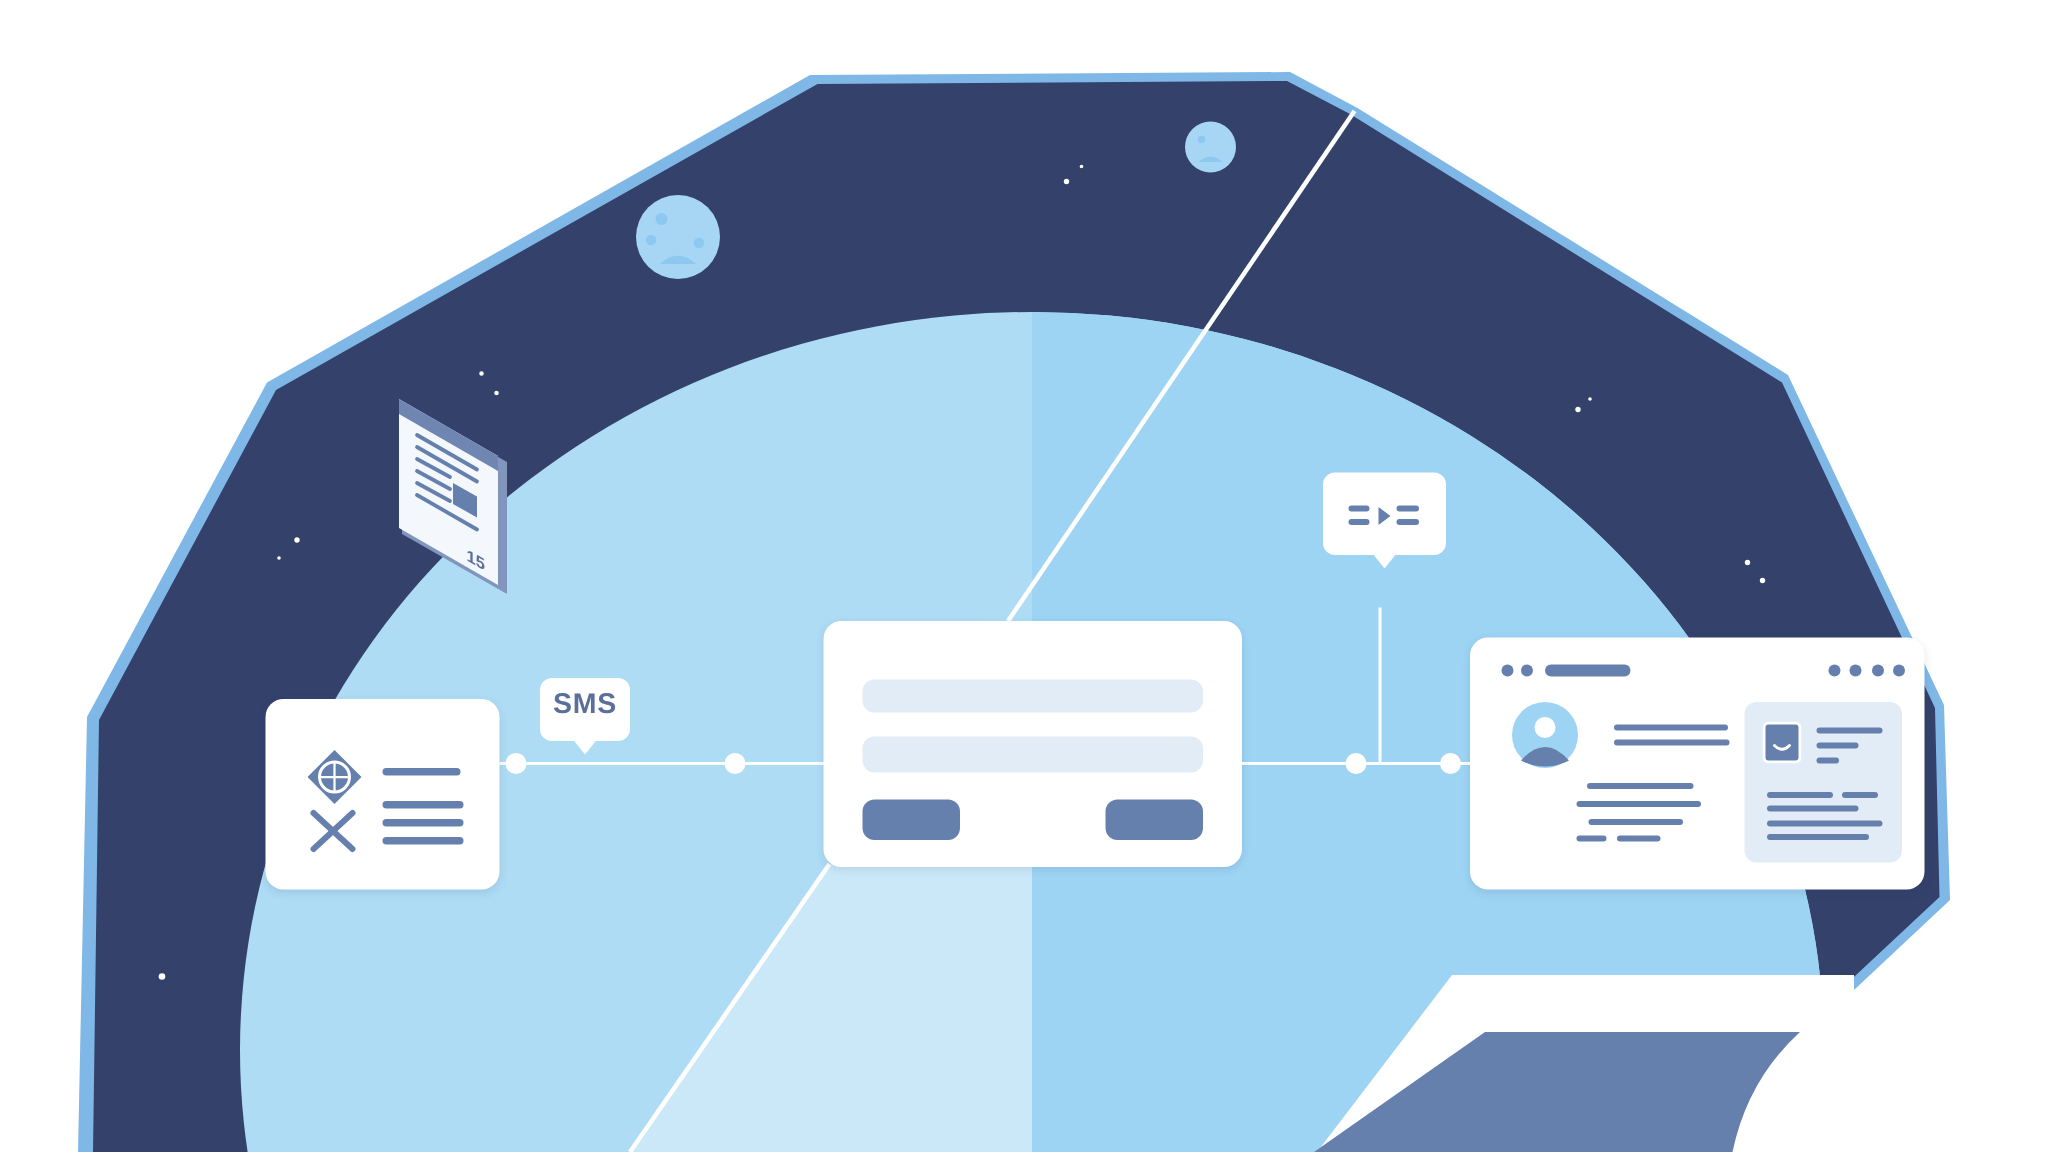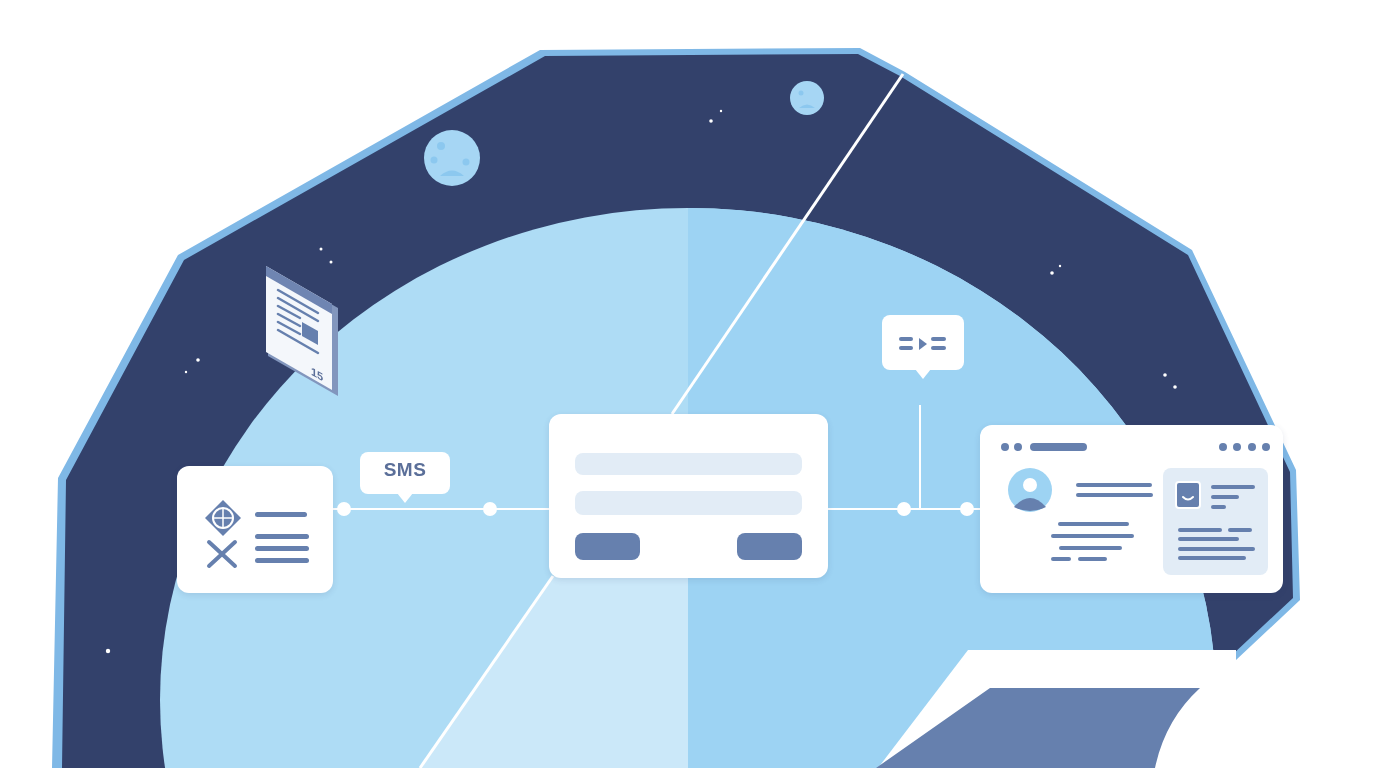--- a/index.html
+++ b/index.html
@@ -101,21 +101,21 @@
         <line x1="6" y1="44" x2="32" y2="68"></line>
         <line x1="32" y1="44" x2="6" y2="68"></line>
       </g>
     </svg>
     <div class="bar" style="left:78px;top:46px;width:52px;height:5px;"></div>
     <div class="bar" style="left:78px;top:68px;width:54px;height:5px;"></div>
     <div class="bar" style="left:78px;top:80px;width:54px;height:5px;"></div>
     <div class="bar" style="left:78px;top:92px;width:54px;height:5px;"></div>
   </div>
 
-  <div class="bubble" style="left:360px;top:452px;width:90px;height:42px;">
+  <div class="bubble" style="left:360px;top:452px;width:60px;height:42px;">
     <div class="sms-text">SMS</div>
   </div>
 
   <div class="node" style="left:337px;top:502px;"></div>
   <div class="node" style="left:483px;top:502px;"></div>
   <div class="node" style="left:897px;top:502px;"></div>
   <div class="node" style="left:960px;top:502px;"></div>
 
   <div class="card" style="left:549px;top:414px;width:279px;height:164px;">
     <div class="lbar" style="left:26px;top:39px;width:227px;height:22px;"></div>

